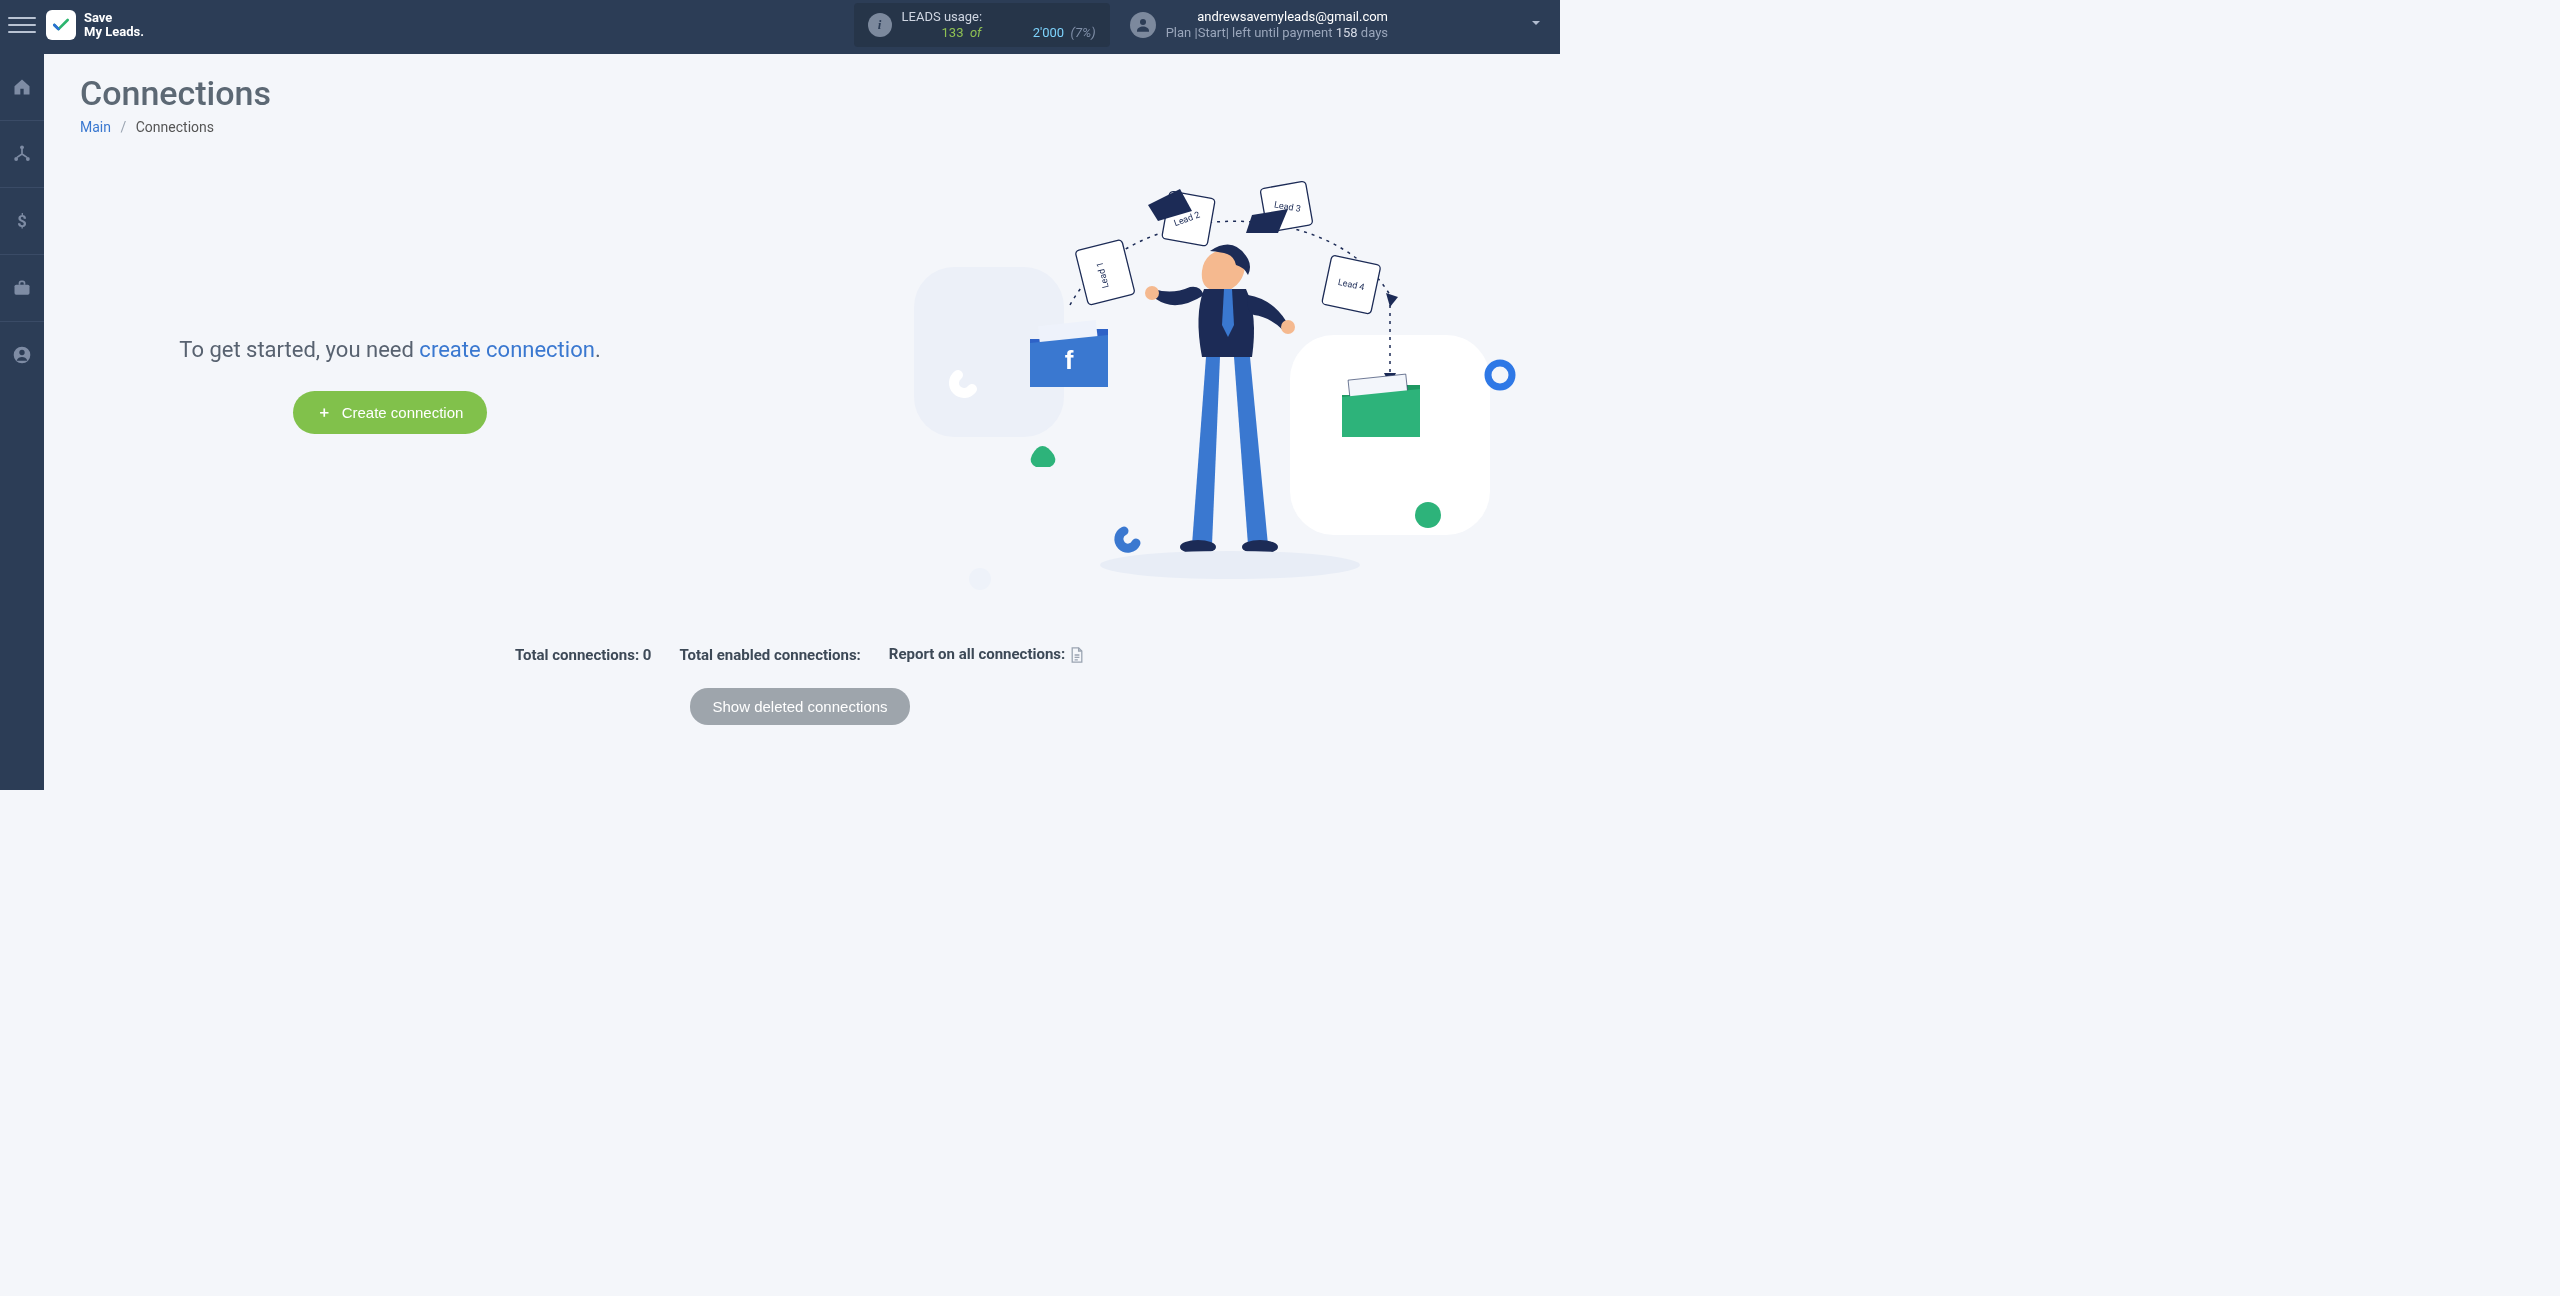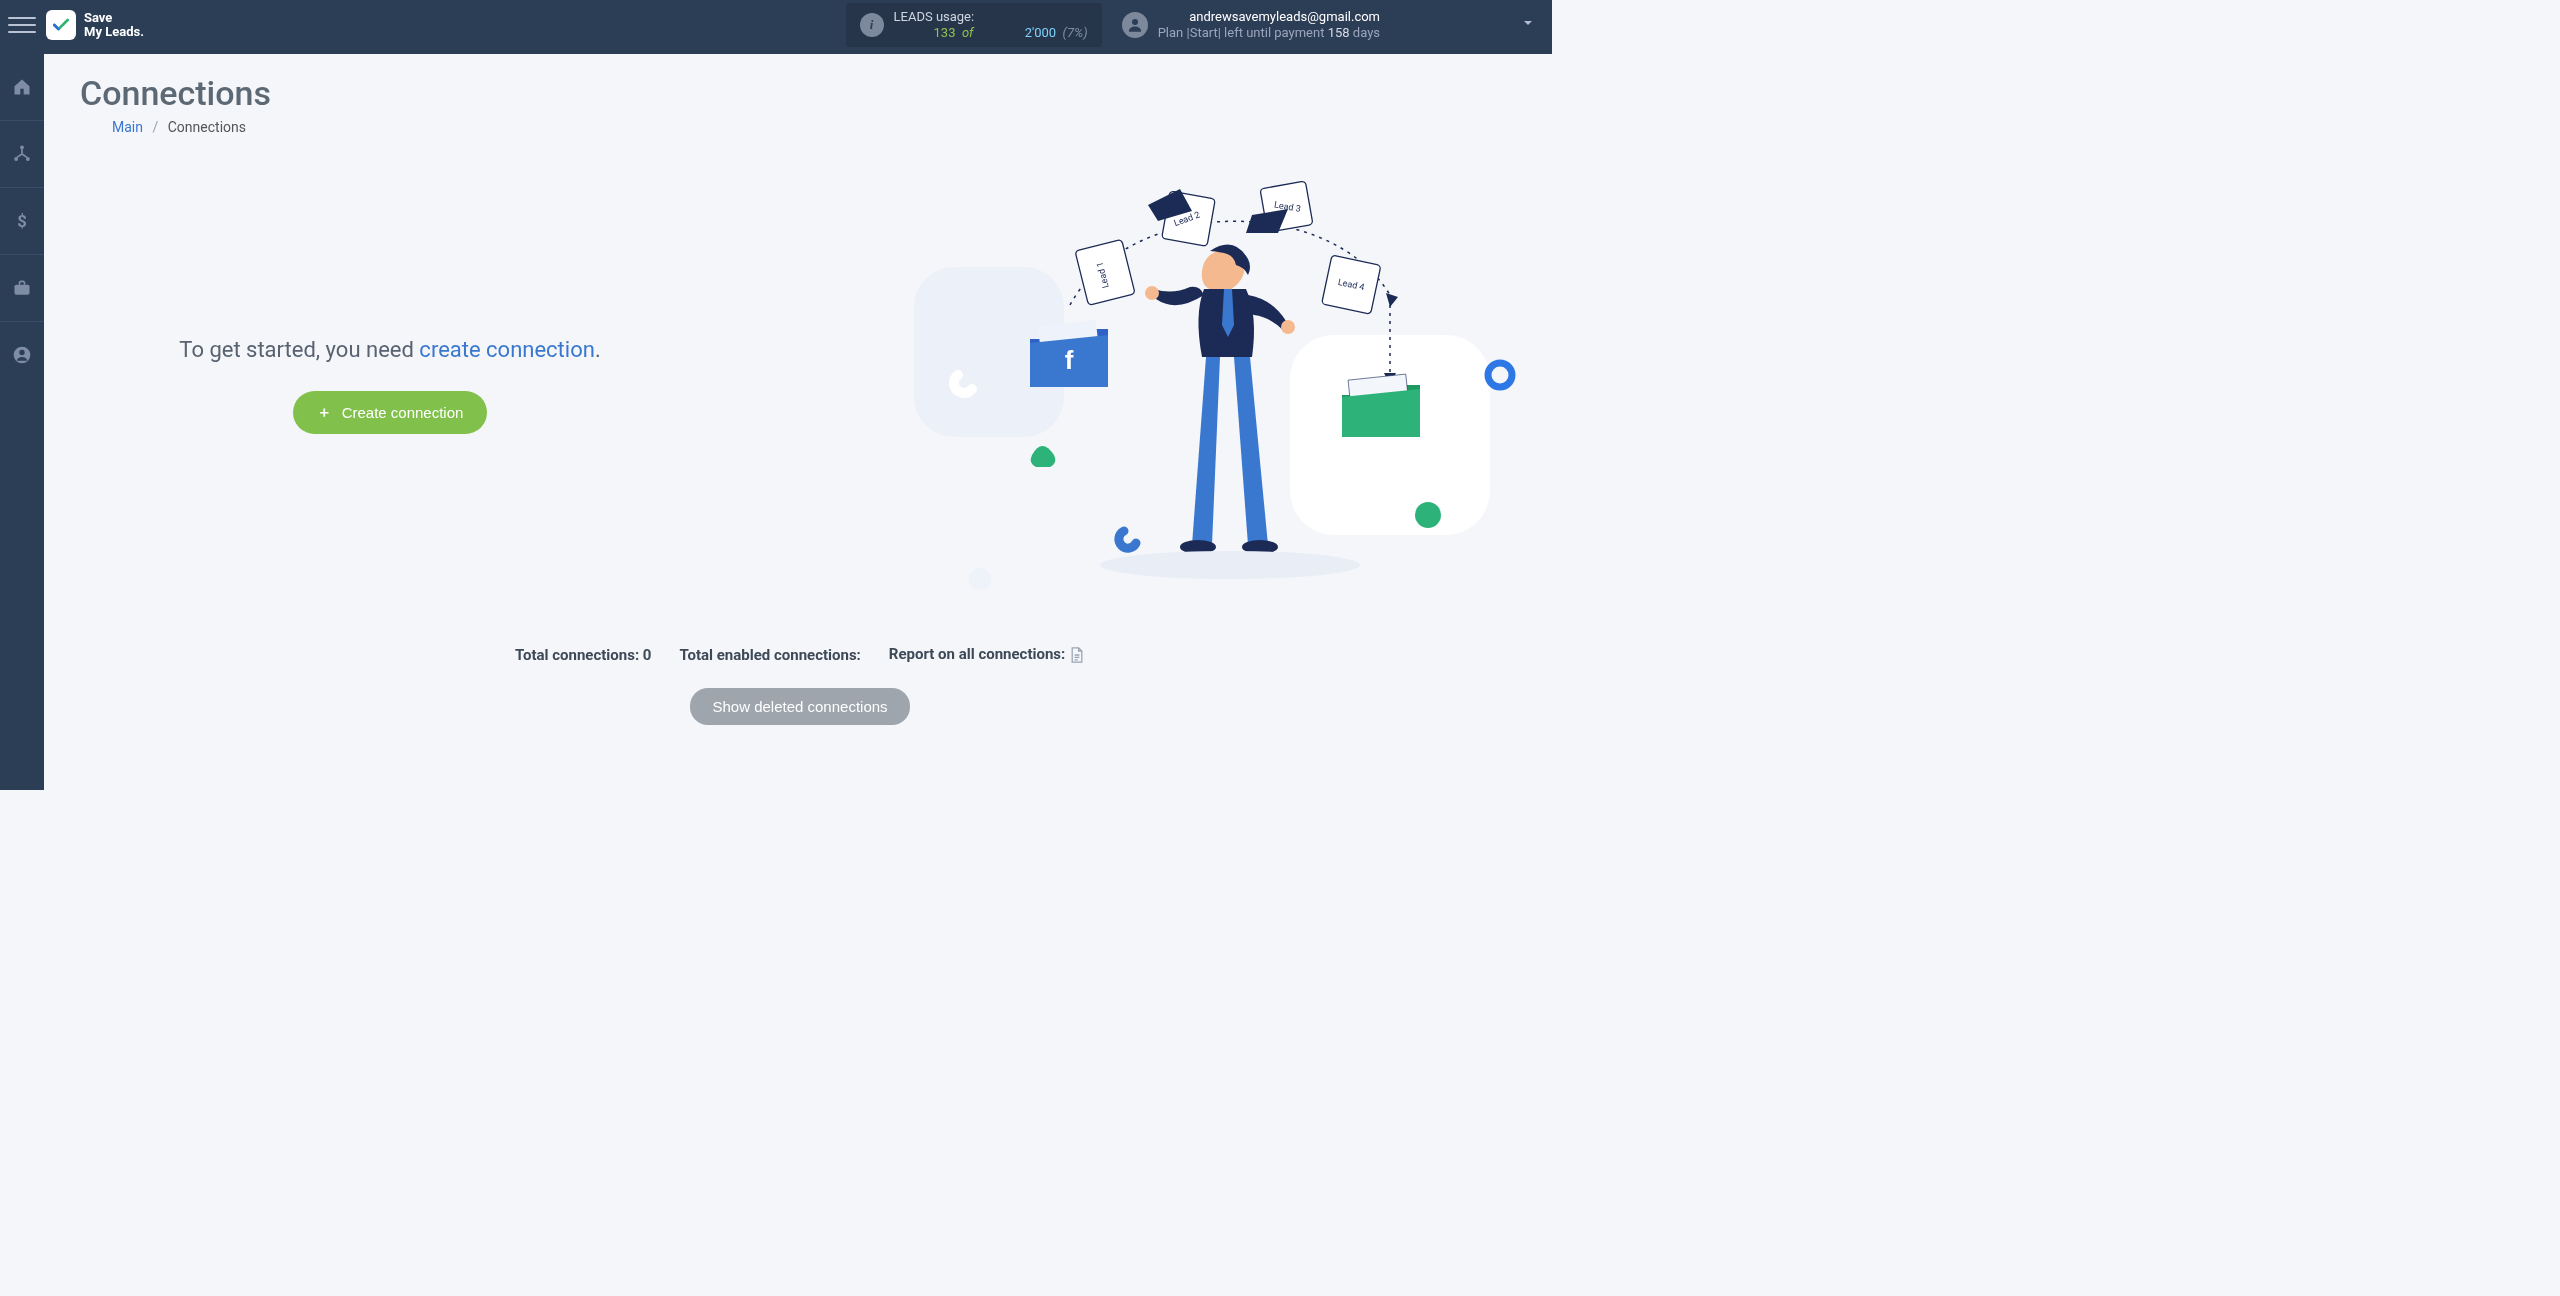--- a/index.html
+++ b/index.html
@@ -23,21 +23,21 @@
     font-family: -apple-system, BlinkMacSystemFont, "Segoe UI", Roboto, Arial, sans-serif;
     background: var(--bg-page);
     color: var(--text-dark);
     width: 1560px;
     height: 790px;
     overflow: hidden;
     position: relative;
   }
   
   .header {
-    position: absolute; top:0; left:0; right:8px;
+    position: absolute; top:0; left:0; right:0;
     height: var(--header-h);
     background: var(--bg-dark);
     display:flex; align-items:center;
     padding: 0 16px 4px 8px;
     color: var(--text-white);
   }
   .hamburger {
     width:28px; height:28px; display:flex; flex-direction:column; justify-content:center; gap:5px;
     margin-right:10px; cursor:pointer;
   }
@@ -99,21 +99,21 @@
   .main{
     position:absolute; top:var(--header-h); left:var(--sidebar-w); right:0; bottom:0;
     background:var(--bg-page);
     padding:19px 40px 24px 36px;
     overflow:hidden;
   }
   .page-title{
     font-size:34px; font-weight:500; color:#5c6874; margin:0 0 6px 0;
   }
   .breadcrumb{font-size:14px;color:#555;}
-  .breadcrumb a{color:var(--accent-blue);text-decoration:none;margin-left:32px;}
+  .breadcrumb a{color:var(--accent-blue);text-decoration:none;}
   .breadcrumb .sep{color:#9aa4b1;margin:0 6px;}
   .hero{
     display:flex; align-items:center; justify-content:space-between;
     margin-top:40px;
   }
   .hero-left{flex:0 0 620px; text-align:center;}
   .get-started{
     font-size:22px; color:#586270; font-weight:400; line-height:1.25; margin:0 0 28px 0;
   }
   .get-started a{color:var(--accent-blue);text-decoration:none;}

